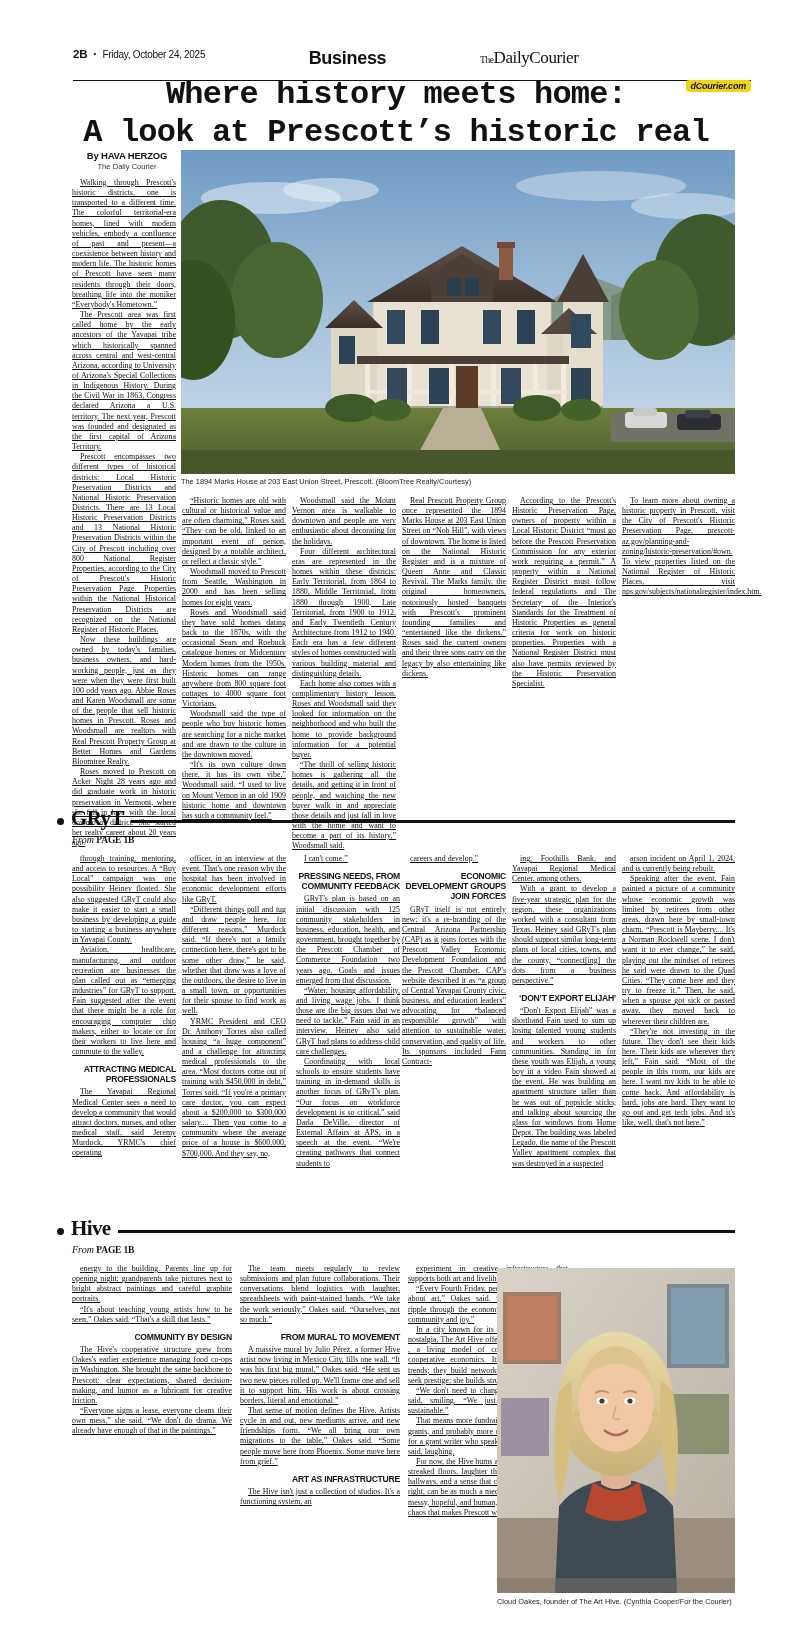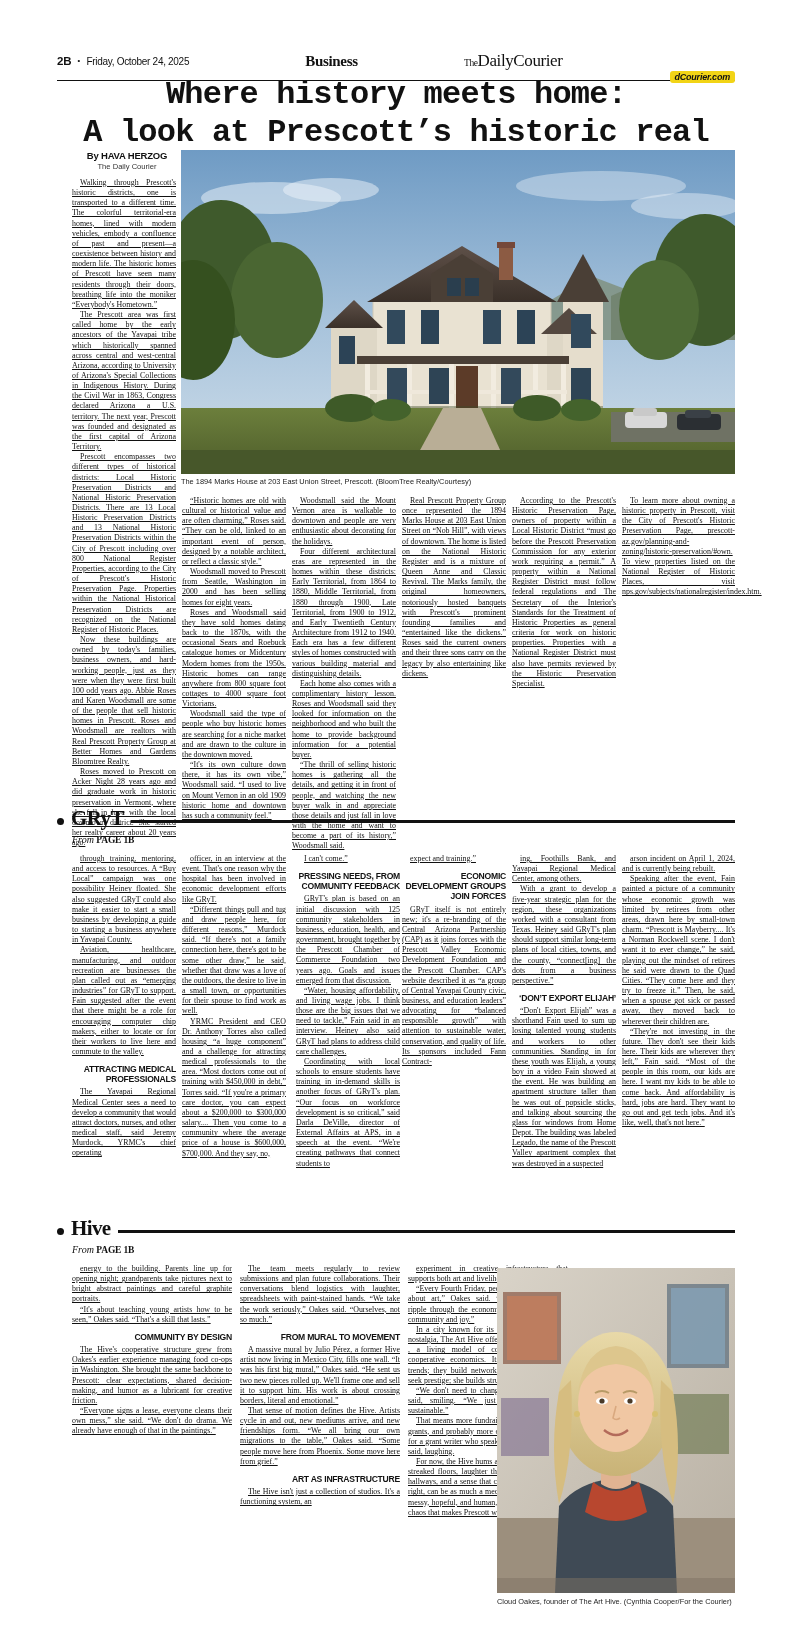--- a/index.html
+++ b/index.html
@@ -18,25 +18,25 @@
   .page {
     position: absolute;
     left: 0; top: 0;
     width: 792px;
     height: 1638px;
     background: #fff;
   }
   
   .masthead {
     position: absolute;
-    left: 57px; top: 48px;
+    left: 73px; top: 48px;
     width: 678px;
     height: 26px;
     display: flex;
-    align-items: center;
+    align-items: flex-start;
     border-bottom: 1.6px solid #111;
     padding-bottom: 6px;
   }
   .mh-left {
     display: flex;
     align-items: baseline;
     gap: 6px;
     flex: 0 0 auto;
     width: 210px;
   }
@@ -48,23 +48,23 @@
   }
   .mh-bullet { font-size: 9px; position: relative; top: -1px;}
   .mh-date {
     font-family: "Liberation Sans", sans-serif;
     font-size: 10px;
     letter-spacing: -0.3px;
   }
   .mh-section {
     flex: 1 1 auto;
     text-align: center;
-    font-family: Liberation Serif, serif;
-    font-weight: bold;
-    font-size: 15px;
+    font-family: Liberation Sans, sans-serif;
+    font-weight: bold;
+    font-size: 18px;
     letter-spacing: -0.3px;
     position: relative;
     left: -34px;
   }
   .mh-brand {
     flex: 0 0 auto;
     width: 175px;
     text-align: left;
     font-family: "Liberation Serif", serif;
     font-size: 17px;
@@ -410,21 +410,21 @@
 
   <div class="colbox col" style="left:296px; top:854px; width:104px; height:340px;">
     <p>I can't come.”</p>
     <div class="subhead">PRESSING NEEDS, FROM COMMUNITY FEEDBACK</div>
     <p>GRyT's plan is based on an initial discussion with 125 community stakeholders in business, education, health, and government, brought together by the Prescott Chamber of Commerce Foundation two years ago. Goals and issues emerged from that discussion.</p>
     <p>“Water, housing affordability, and living wage jobs. I think those are the big issues that we need to tackle,” Fain said in an interview. Heiney also said GRyT had plans to address child care challenges.</p>
     <p>Coordinating with local schools to ensure students have training in in-demand skills is another focus of GRyT's plan. “Our focus on workforce development is so critical,” said Darla DeVille, director of External Affairs at APS, in a speech at the event. “We're creating pathways that connect students to</p>
   </div>
 
   <div class="colbox col" style="left:402px; top:854px; width:104px; height:340px;">
-    <p>expect and training.”</p>
+    <p>careers and develop.”</p>
     <div class="subhead">ECONOMIC DEVELOPMENT GROUPS JOIN FORCES</div>
     <p>GRyT itself is not entirely new; it's a re-branding of the Central Arizona Partnership (CAP) as it joins forces with the Prescott Valley Economic Development Foundation and the Prescott Chamber. CAP's website described it as “a group of Central Yavapai County civic, business, and education leaders” advocating for “balanced responsible growth” with attention to sustainable water, conservation, and quality of life. Its sponsors included Fann Contract-</p>
   </div>
 
   <div class="colbox col" style="left:512px; top:854px; width:104px; height:340px;">
     <p>ing, Foothills Bank, and Yavapai Regional Medical Center, among others.</p>
     <p>With a grant to develop a five-year strategic plan for the region, these organizations worked with a consultant from Texas. Heiney said GRyT's plan should support similar long-term plans of local cities, towns, and the county, “connect[ing] the dots from a business perspective.”</p>
     <div class="subhead">‘DON’T EXPORT ELIJAH’</div>
     <p>“Don't Export Elijah” was a shorthand Fain used to sum up losing talented young students and workers to other communities. Standing in for these youth was Elijah, a young boy in a video Fain showed at the event. He was building an apartment structure taller than he was out of popsicle sticks, and talking about sourcing the glass for windows from Home Depot. The building was labeled Legado, the name of the Prescott Valley apartment complex that was destroyed in a suspected</p>
   </div>

